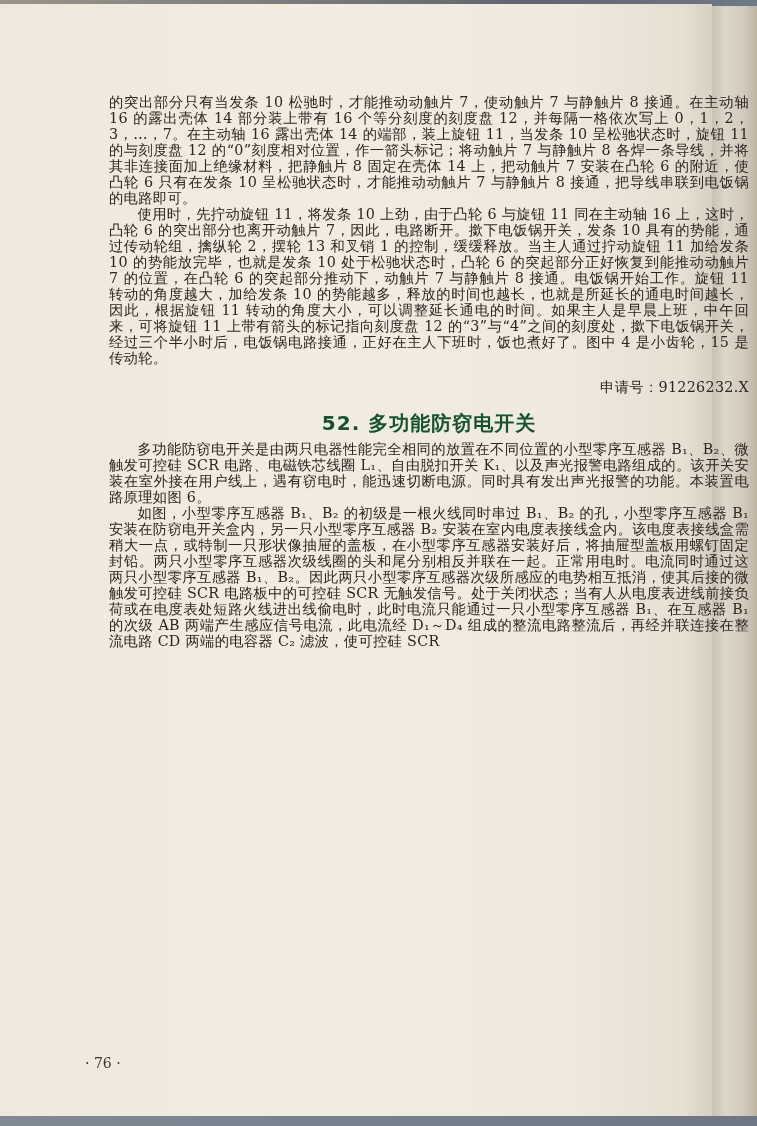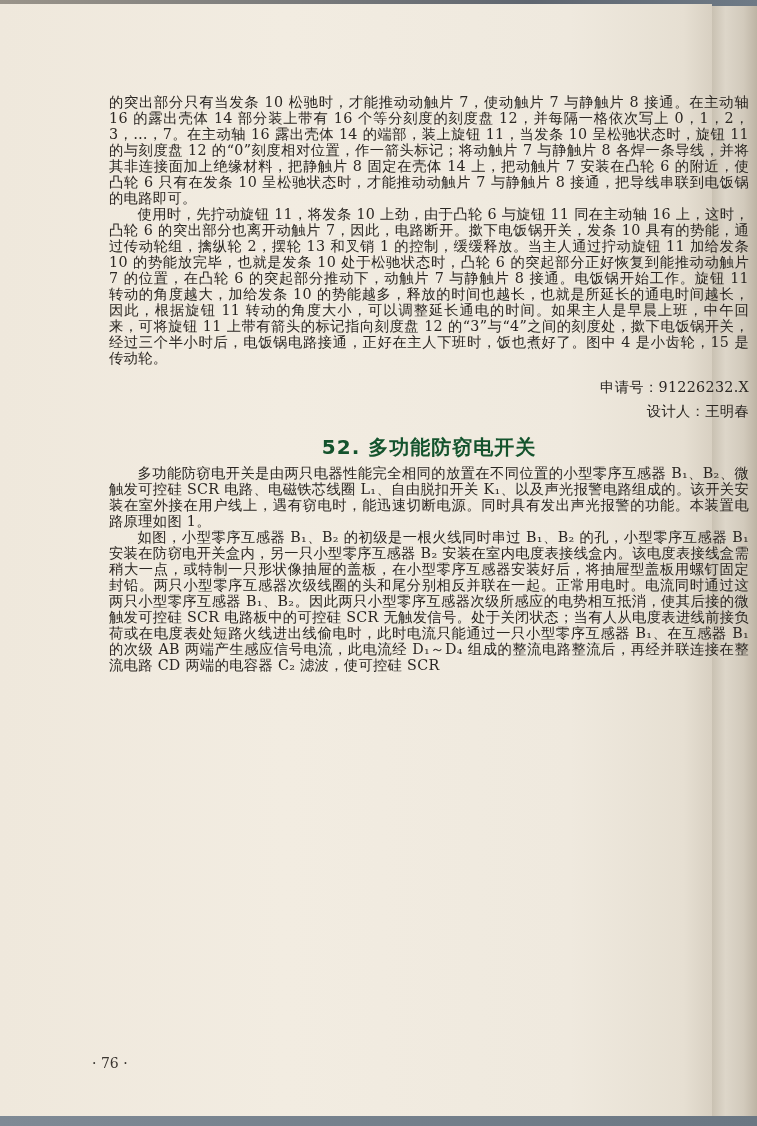--- a/index.html
+++ b/index.html
@@ -34,43 +34,40 @@
   .para.noindent { text-indent:0; }
   .info { margin-top:13px;text-align:right; }
   .info-line { padding-left:28px; height:24.2px; white-space:nowrap; }
   .info-label { display:inline-block; }
   .section-title {
     text-align:center; font-family:"DejaVu Sans","Liberation Sans",sans-serif;
     font-size:20px; font-weight:bold; letter-spacing:1px;
     margin:12px 0 10px 0; color:#14532d;
   }
   .page-number {
-    position:absolute; left:92px; top:1055px; font-size:14px; color:#3a3530;
+    position:absolute; left:85px; top:1055px; font-size:14px; color:#3a3530;
   }
 </style>
 </head>
 <body>
 
 <div class="topband"></div>
 <div class="page"></div>
 <div class="spine"></div>
 <div class="bottomband"></div>
 
 <div class="content">
   <p class="para noindent">的突出部分只有当发条 10 松驰时，才能推动动触片 7，使动触片 7 与静触片 8 接通。在主动轴 16 的露出壳体 14 部分装上带有 16 个等分刻度的刻度盘 12，并每隔一格依次写上 0，1，2，3，…，7。在主动轴 16 露出壳体 14 的端部，装上旋钮 11，当发条 10 呈松驰状态时，旋钮 11 的与刻度盘 12 的“0”刻度相对位置，作一箭头标记；将动触片 7 与静触片 8 各焊一条导线，并将其非连接面加上绝缘材料，把静触片 8 固定在壳体 14 上，把动触片 7 安装在凸轮 6 的附近，使凸轮 6 只有在发条 10 呈松驰状态时，才能推动动触片 7 与静触片 8 接通，把导线串联到电饭锅的电路即可。</p>
   <p class="para">使用时，先拧动旋钮 11，将发条 10 上劲，由于凸轮 6 与旋钮 11 同在主动轴 16 上，这时，凸轮 6 的突出部分也离开动触片 7，因此，电路断开。撳下电饭锅开关，发条 10 具有的势能，通过传动轮组，擒纵轮 2，摆轮 13 和叉销 1 的控制，缓缓释放。当主人通过拧动旋钮 11 加给发条 10 的势能放完毕，也就是发条 10 处于松驰状态时，凸轮 6 的突起部分正好恢复到能推动动触片 7 的位置，在凸轮 6 的突起部分推动下，动触片 7 与静触片 8 接通。电饭锅开始工作。旋钮 11 转动的角度越大，加给发条 10 的势能越多，释放的时间也越长，也就是所延长的通电时间越长，因此，根据旋钮 11 转动的角度大小，可以调整延长通电的时间。如果主人是早晨上班，中午回来，可将旋钮 11 上带有箭头的标记指向刻度盘 12 的“3”与“4”之间的刻度处，撳下电饭锅开关，经过三个半小时后，电饭锅电路接通，正好在主人下班时，饭也煮好了。图中 4 是小齿轮，15 是传动轮。</p>
 
   <div class="info">
     <div class="info-line">
       <span class="info-label">申请号：</span><span>91226232.X</span>
     </div>
-    <div class="info-line">
-      <span class="info-label">设计人：</span><span>王明春</span>
-    </div>
   </div>
 
   <div class="section-title">52. 多功能防窃电开关</div>
 
-  <p class="para">多功能防窃电开关是由两只电器性能完全相同的放置在不同位置的小型零序互感器 B₁、B₂、微触发可控硅 SCR 电路、电磁铁芯线圈 L₁、自由脱扣开关 K₁、以及声光报警电路组成的。该开关安装在室外接在用户线上，遇有窃电时，能迅速切断电源。同时具有发出声光报警的功能。本装置电路原理如图 1。</p>
+  <p class="para">多功能防窃电开关是由两只电器性能完全相同的放置在不同位置的小型零序互感器 B₁、B₂、微触发可控硅 SCR 电路、电磁铁芯线圈 L₁、自由脱扣开关 K₁、以及声光报警电路组成的。该开关安装在室外接在用户线上，遇有窃电时，能迅速切断电源。同时具有发出声光报警的功能。本装置电路原理如图 6。</p>
   <p class="para">如图，小型零序互感器 B₁、B₂ 的初级是一根火线同时串过 B₁、B₂ 的孔，小型零序互感器 B₁ 安装在防窃电开关盒内，另一只小型零序互感器 B₂ 安装在室内电度表接线盒内。该电度表接线盒需稍大一点，或特制一只形状像抽屉的盖板，在小型零序互感器安装好后，将抽屉型盖板用螺钉固定封铅。两只小型零序互感器次级线圈的头和尾分别相反并联在一起。正常用电时。电流同时通过这两只小型零序互感器 B₁、B₂。因此两只小型零序互感器次级所感应的电势相互抵消，使其后接的微触发可控硅 SCR 电路板中的可控硅 SCR 无触发信号。处于关闭状态；当有人从电度表进线前接负荷或在电度表处短路火线进出线偷电时，此时电流只能通过一只小型零序互感器 B₁、在互感器 B₁ 的次级 AB 两端产生感应信号电流，此电流经 D₁～D₄ 组成的整流电路整流后，再经并联连接在整流电路 CD 两端的电容器 C₂ 滤波，使可控硅 SCR</p>
 </div>
 
 <div class="page-number">· 76 ·</div>
 
 </body></html>

